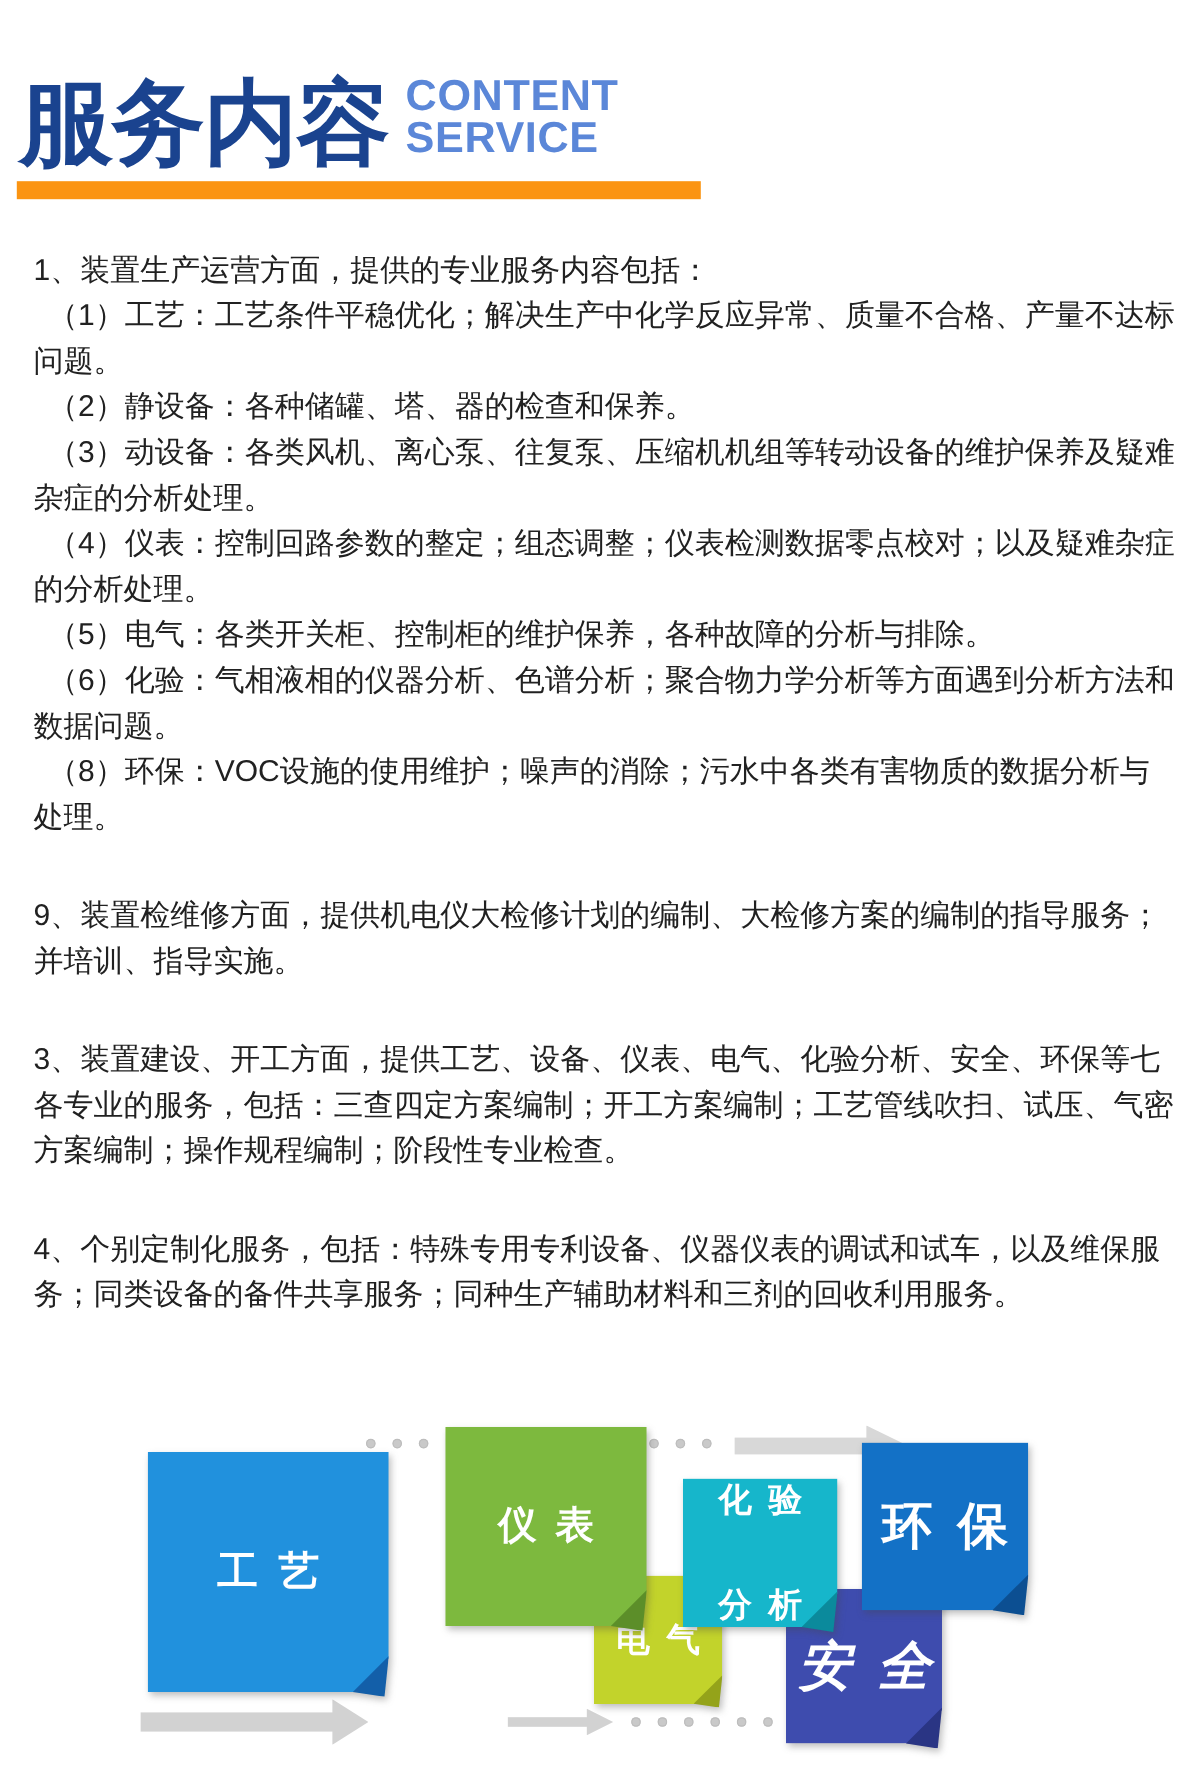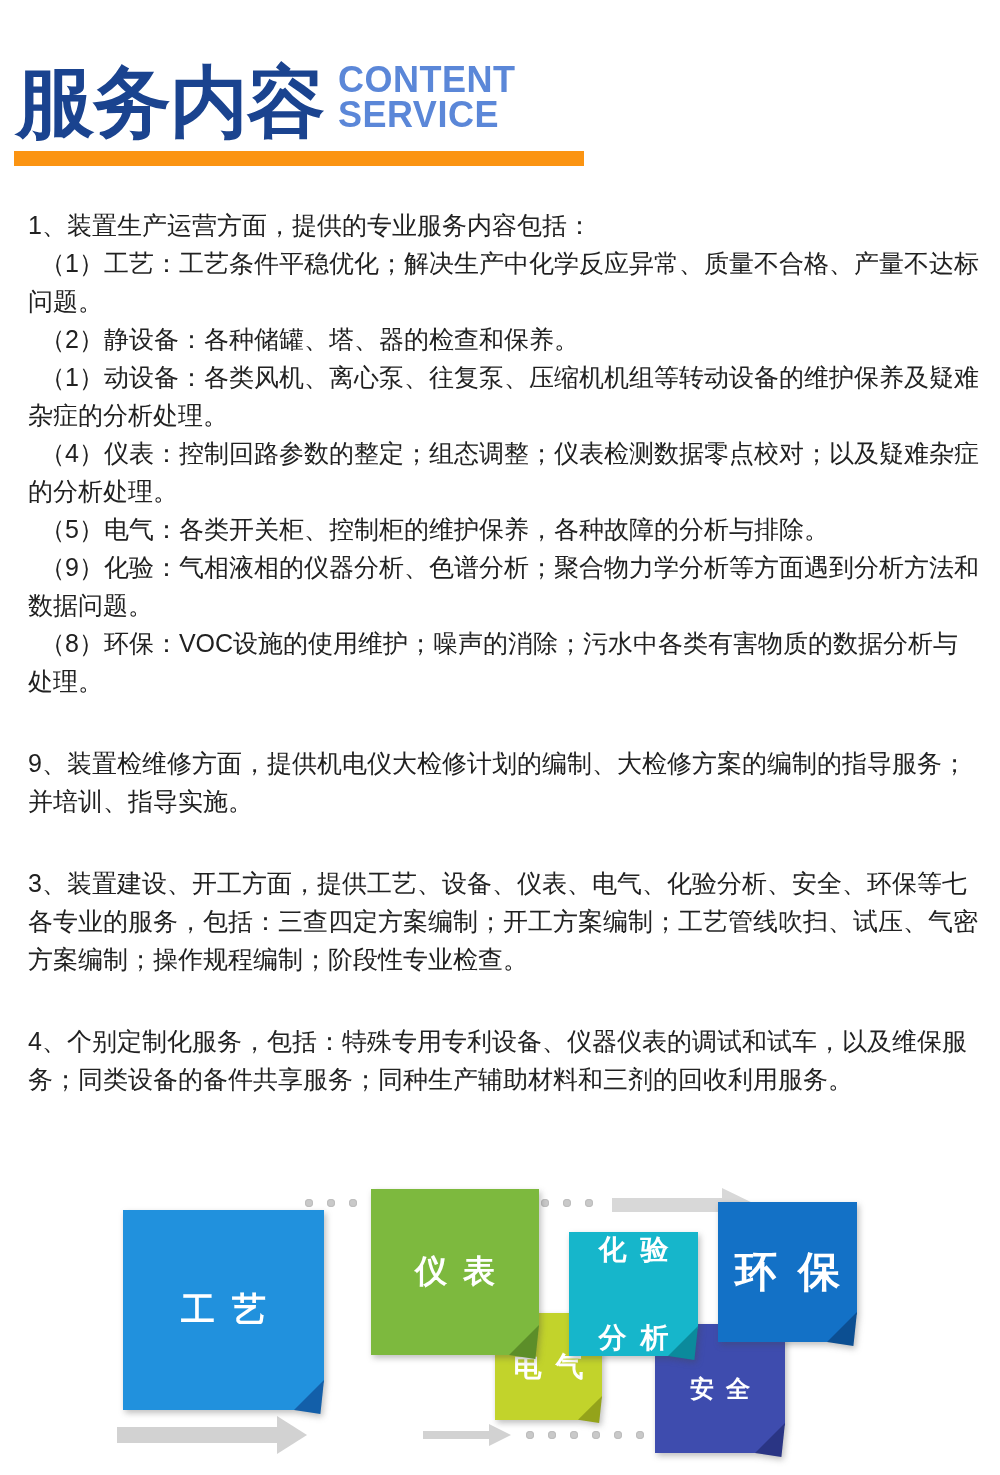--- a/index.html
+++ b/index.html
@@ -48,21 +48,21 @@
   }
   .note-0{left:123px;top:40px;width:201px;height:200px;z-index:4;font-size:34px;}
   .note-1{left:304px;top:149px;width:123px;height:126px;z-index:3;font-size:29px;}
   .note-2{left:371px;top:19px;width:168px;height:166px;z-index:2;font-size:32px;}
   .note-3{left:495px;top:143px;width:107px;height:107px;z-index:1;font-size:28px;}
   .note-3 .face{clip-path:polygon(0 0,100% 0,100% calc(100% - 22px),calc(100% - 22px) 100%,0 100%);}
   .note-3 .flap{width:24px;height:27px;bottom:-3px;}
   .note-4{left:569px;top:62px;width:129px;height:124px;z-index:3;font-size:28px;}
   .note-4 .face{line-height:40px;gap:48px;}
   .note-5{left:718px;top:32px;width:139px;height:140px;z-index:3;font-size:42px;}
-  .note-6{left:655px;top:154px;width:130px;height:129px;z-index:1;font-size:24px;}
+  .note-6{left:655px;top:154px;width:130px;height:129px;z-index:1;font-size:44px;font-style:italic;}
   .arrow{position:absolute;z-index:0;}
   .arrow-1{left:117px;top:246px;}
   .arrow-2{left:423px;top:254px;}
   .arrow-3{left:612px;top:18px;}
   .dot{position:absolute;width:8px;height:8px;border-radius:50%;
        background:#c9c9c9;box-shadow:inset 0 0 0 1px #bdbdbd;z-index:0;}
   .dr1-0{left:305px;top:29px;} .dr1-1{left:327px;top:29px;} .dr1-2{left:349px;top:29px;}
   .dr2-0{left:541px;top:29px;} .dr2-1{left:563px;top:29px;} .dr2-2{left:585px;top:29px;}
   .dr3-0{left:526px;top:261px;} .dr3-1{left:548px;top:261px;} .dr3-2{left:570px;top:261px;}
   .dr3-3{left:592px;top:261px;} .dr3-4{left:614px;top:261px;} .dr3-5{left:636px;top:261px;}
@@ -76,24 +76,24 @@
   <div class="title-en">
     <div>CONTENT</div>
     <div>SERVICE</div>
   </div>
   <div class="accent-bar"></div>
 
   <div class="body-text">
     <p>1、装置生产运营方面，提供的专业服务内容包括：</p>
     <p class="item">（1）工艺：工艺条件平稳优化；解决生产中化学反应异常、质量不合格、产量不达标问题。</p>
     <p class="item">（2）静设备：各种储罐、塔、器的检查和保养。</p>
-    <p class="item">（1）动设备：各类风机、离心泵、往复泵、压缩机机组等转动设备的维护保养及疑难杂症的分析处理。</p>
+    <p class="item">（3）动设备：各类风机、离心泵、往复泵、压缩机机组等转动设备的维护保养及疑难杂症的分析处理。</p>
     <p class="item">（4）仪表：控制回路参数的整定；组态调整；仪表检测数据零点校对；以及疑难杂症的分析处理。</p>
     <p class="item">（5）电气：各类开关柜、控制柜的维护保养，各种故障的分析与排除。</p>
-    <p class="item">（9）化验：气相液相的仪器分析、色谱分析；聚合物力学分析等方面遇到分析方法和数据问题。</p>
+    <p class="item">（6）化验：气相液相的仪器分析、色谱分析；聚合物力学分析等方面遇到分析方法和数据问题。</p>
     <p class="item">（8）环保：VOC设施的使用维护；噪声的消除；污水中各类有害物质的数据分析与处理。</p>
     <p class="section">9、装置检维修方面，提供机电仪大检修计划的编制、大检修方案的编制的指导服务；并培训、指导实施。</p>
     <p class="section">3、装置建设、开工方面，提供工艺、设备、仪表、电气、化验分析、安全、环保等七各专业的服务，包括：三查四定方案编制；开工方案编制；工艺管线吹扫、试压、气密方案编制；操作规程编制；阶段性专业检查。</p>
     <p class="section">4、个别定制化服务，包括：特殊专用专利设备、仪器仪表的调试和试车，以及维保服务；同类设备的备件共享服务；同种生产辅助材料和三剂的回收利用服务。</p>
   </div>
 
   <div class="diagram">
 
     <svg class="arrow arrow-1" width="190" height="38" viewBox="0 0 190 38">
       <rect x="0" y="11" width="162" height="16" fill="#d2d2d2"></rect>

